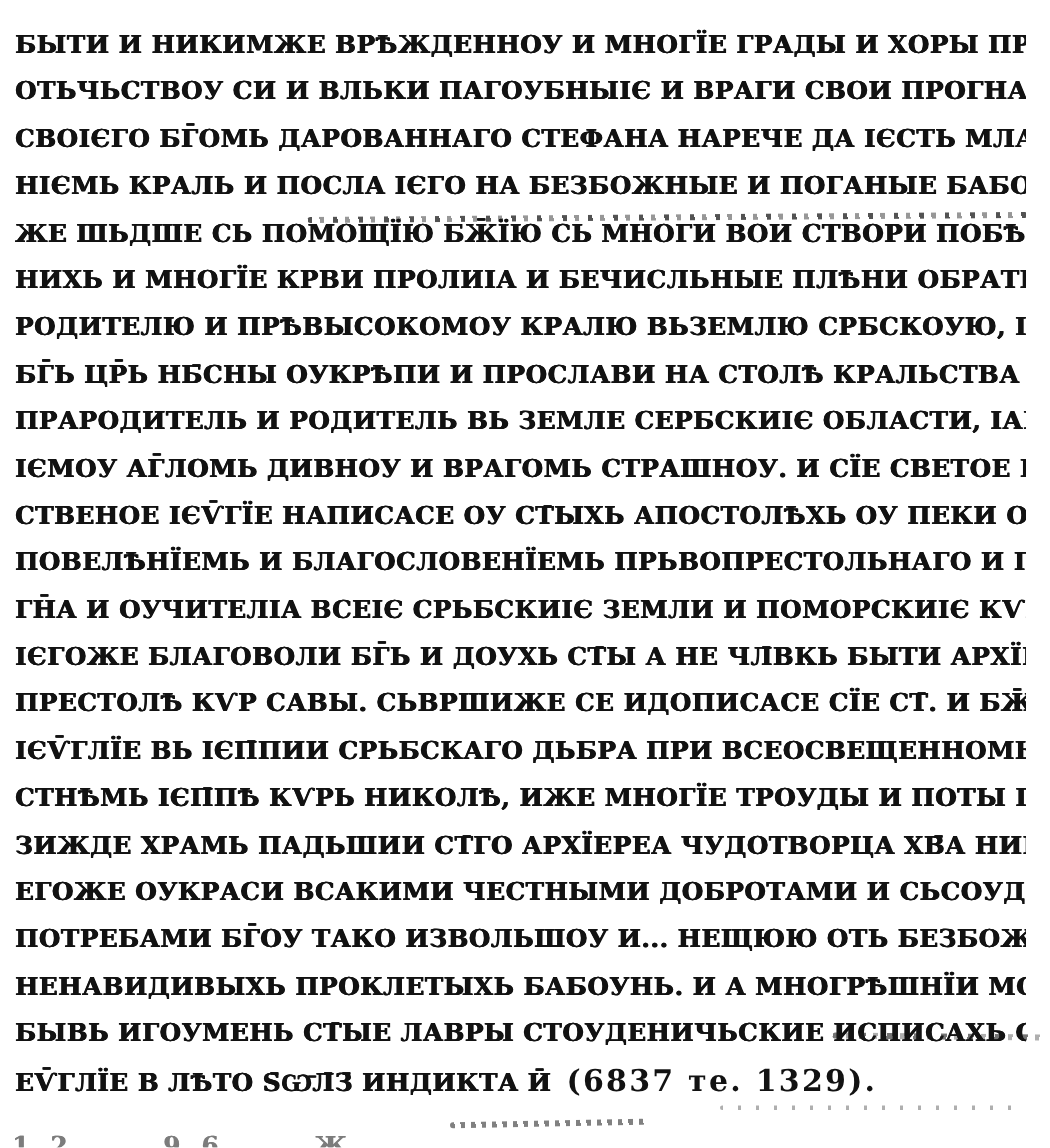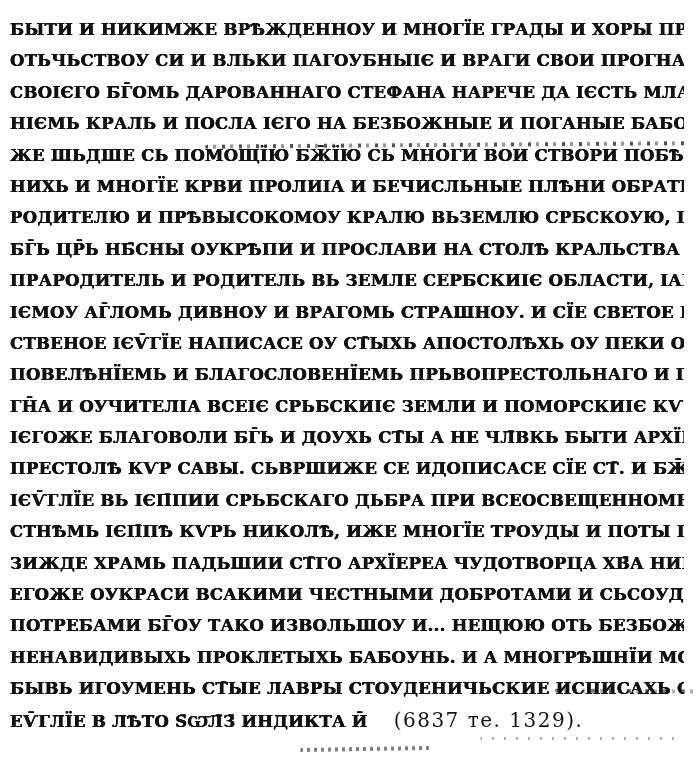--- a/index.html
+++ b/index.html
@@ -33,25 +33,25 @@
     white-space: nowrap;
     color: #121212;
     text-shadow: 0.35px 0 0 currentColor, -0.2px 0 0 currentColor;
   }
   .line.last {
     text-align-last: left;
     white-space: nowrap;
   }
   .gloss {
     text-transform: none;
-    font-weight: 400;
+    font-weight: 700;
     font-size: 20px;
     letter-spacing: 1.5px;
     text-shadow: none;
-    margin-left: 20px;
+    margin-left: 4px;
   }
   .partial-line {
     position: absolute;
     left: 8px; right: 16px; bottom: 0;
     height: 11px;
     overflow: hidden;
     opacity: 0.55;
   }
   .partial-line .inner {
     font-size: 16.5px;
@@ -127,14 +127,17 @@
       <span>еѵ̄глїе в лѣто ѕ̄ѡ̄л̄з̄ индикта ӣ</span>
       <span class="gloss">(6837 те. 1329).</span>
     </div>
   </div>
 
   <div class="smudge smudge-1"></div>
   <div class="smudge smudge-2"></div>
   <div class="smudge smudge-3"></div>
   <div class="smudge smudge-4"></div>
 
+  <div class="partial-line">
+    <span class="inner">12 96 Ж</span>
+  </div>
 
 </div>
 
 </body></html>

